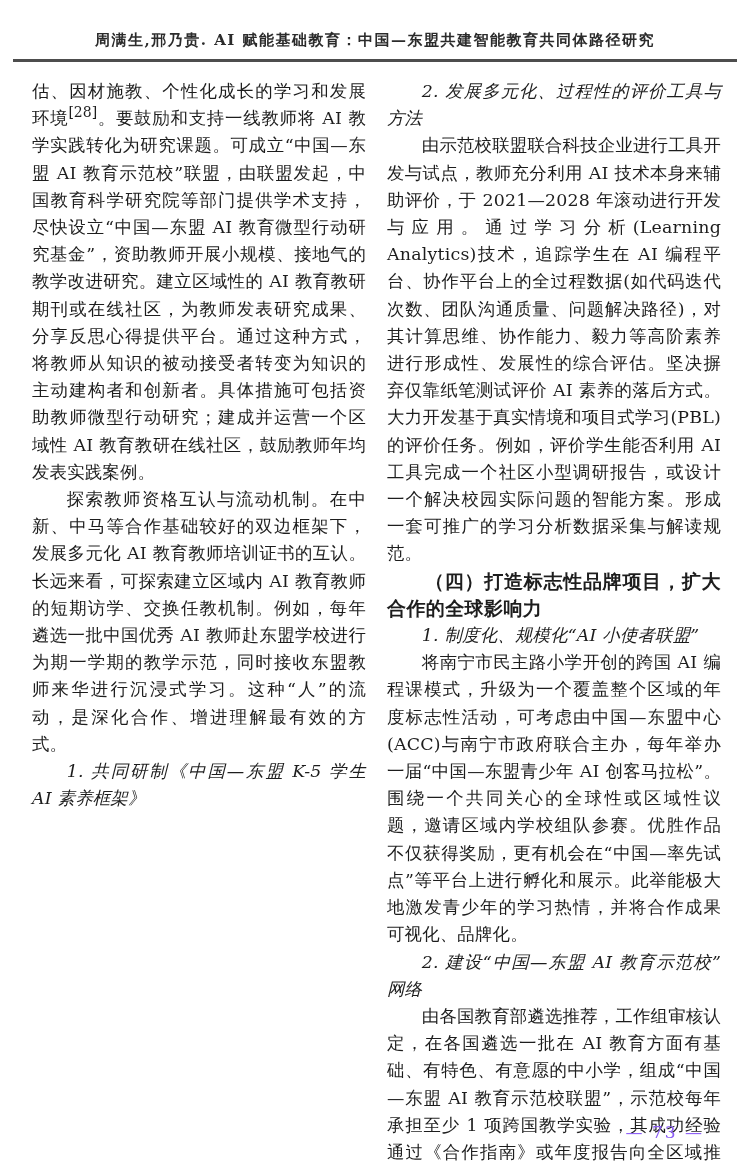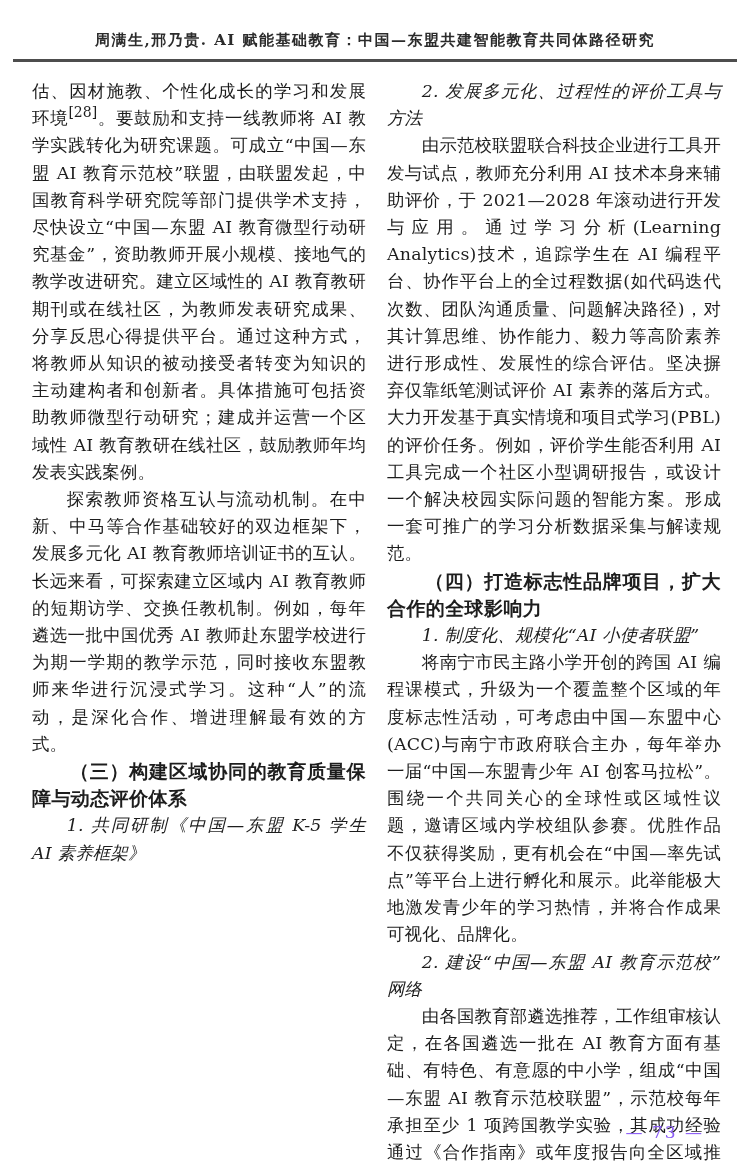--- a/index.html
+++ b/index.html
@@ -66,21 +66,20 @@
 
   <div class="running-head">
     <div class="running-title">周满生,邢乃贵. AI 赋能基础教育：中国—东盟共建智能教育共同体路径研究</div>
     <div class="head-rule"></div>
   </div>
 
   <div class="columns">
     <div class="col">
         <p class="blk continuation">估、因材施教、个性化成长的学习和发展环境<sup class="cite">[28]</sup>。要鼓励和支持一线教师将 AI 教学实践转化为研究课题。可成立“中国—东盟 AI 教育示范校”联盟，由联盟发起，中国教育科学研究院等部门提供学术支持，尽快设立“中国—东盟 AI 教育微型行动研究基金”，资助教师开展小规模、接地气的教学改进研究。建立区域性的 AI 教育教研期刊或在线社区，为教师发表研究成果、分享反思心得提供平台。通过这种方式，将教师从知识的被动接受者转变为知识的主动建构者和创新者。具体措施可包括资助教师微型行动研究；建成并运营一个区域性 AI 教育教研在线社区，鼓励教师年均发表实践案例。</p>
         <p class="blk body">探索教师资格互认与流动机制。在中新、中马等合作基础较好的双边框架下，发展多元化 AI 教育教师培训证书的互认。长远来看，可探索建立区域内 AI 教育教师的短期访学、交换任教机制。例如，每年遴选一批中国优秀 AI 教师赴东盟学校进行为期一学期的教学示范，同时接收东盟教师来华进行沉浸式学习。这种“人”的流动，是深化合作、增进理解最有效的方式。</p>
-        <p class="blk heading">（三）构建区域协同的教育质量保障与动态评价体系</p>
         <p class="blk subheading">1. 共同研制《中国—东盟 K-5 学生 AI 素养框架》</p>
       </div>
     <div class="col">
         <p class="blk subheading">2. 发展多元化、过程性的评价工具与方法</p>
         <p class="blk body">由示范校联盟联合科技企业进行工具开发与试点，教师充分利用 AI 技术本身来辅助评价，于 2021—2028 年滚动进行开发与应用。通过学习分析(Learning Analytics)技术，追踪学生在 AI 编程平台、协作平台上的全过程数据(如代码迭代次数、团队沟通质量、问题解决路径)，对其计算思维、协作能力、毅力等高阶素养进行形成性、发展性的综合评估。坚决摒弃仅靠纸笔测试评价 AI 素养的落后方式。大力开发基于真实情境和项目式学习(PBL)的评价任务。例如，评价学生能否利用 AI 工具完成一个社区小型调研报告，或设计一个解决校园实际问题的智能方案。形成一套可推广的学习分析数据采集与解读规范。</p>
         <p class="blk heading">（四）打造标志性品牌项目，扩大合作的全球影响力</p>
         <p class="blk subheading">1. 制度化、规模化“AI 小使者联盟”</p>
         <p class="blk body">将南宁市民主路小学开创的跨国 AI 编程课模式，升级为一个覆盖整个区域的年度标志性活动，可考虑由中国—东盟中心(ACC)与南宁市政府联合主办，每年举办一届“中国—东盟青少年 AI 创客马拉松”。围绕一个共同关心的全球性或区域性议题，邀请区域内学校组队参赛。优胜作品不仅获得奖励，更有机会在“中国—率先试点”等平台上进行孵化和展示。此举能极大地激发青少年的学习热情，并将合作成果可视化、品牌化。</p>
         <p class="blk subheading">2. 建设“中国—东盟 AI 教育示范校”网络</p>
         <p class="blk body">由各国教育部遴选推荐，工作组审核认定，在各国遴选一批在 AI 教育方面有基础、有特色、有意愿的中小学，组成“中国—东盟 AI 教育示范校联盟”，示范校每年承担至少 1 项跨国教学实验，其成功经验通过《合作指南》或年度报告向全区域推广。赋予该联盟先行先试的权利，例如，优先使用新开发的课程资源、参与教师培训的课程设计、承担跨国教学实验项目等。联盟内部建立常态化的线</p>

